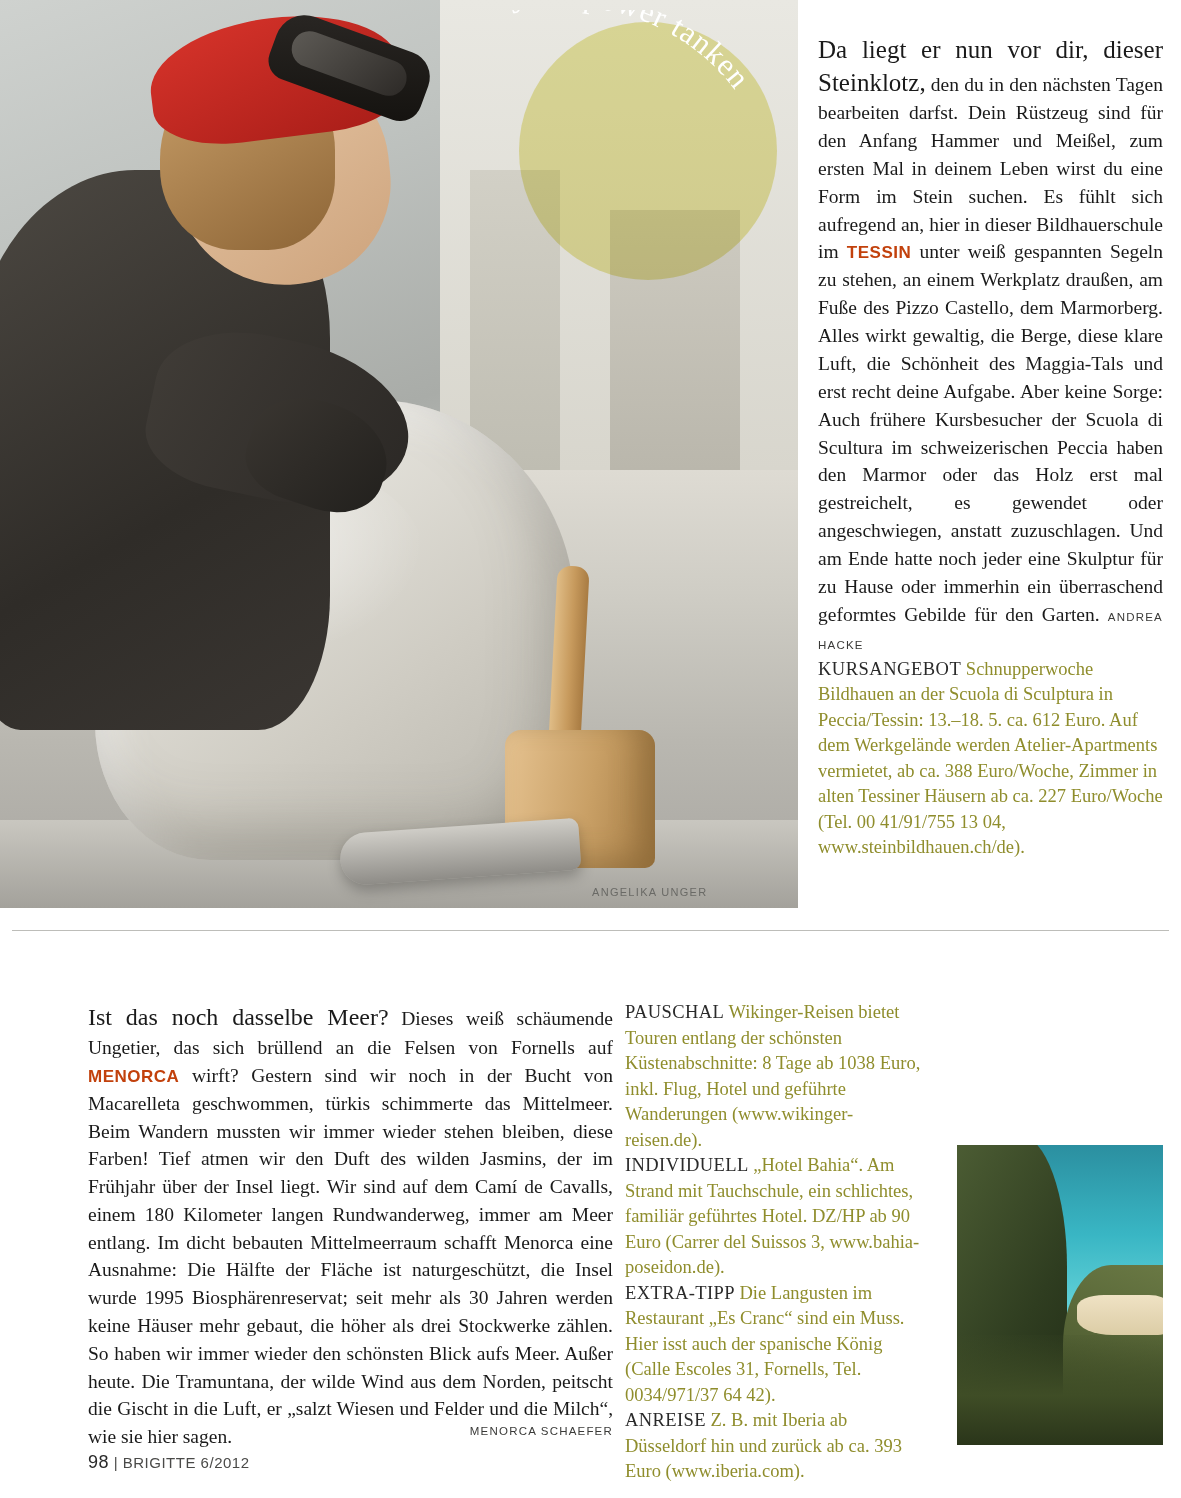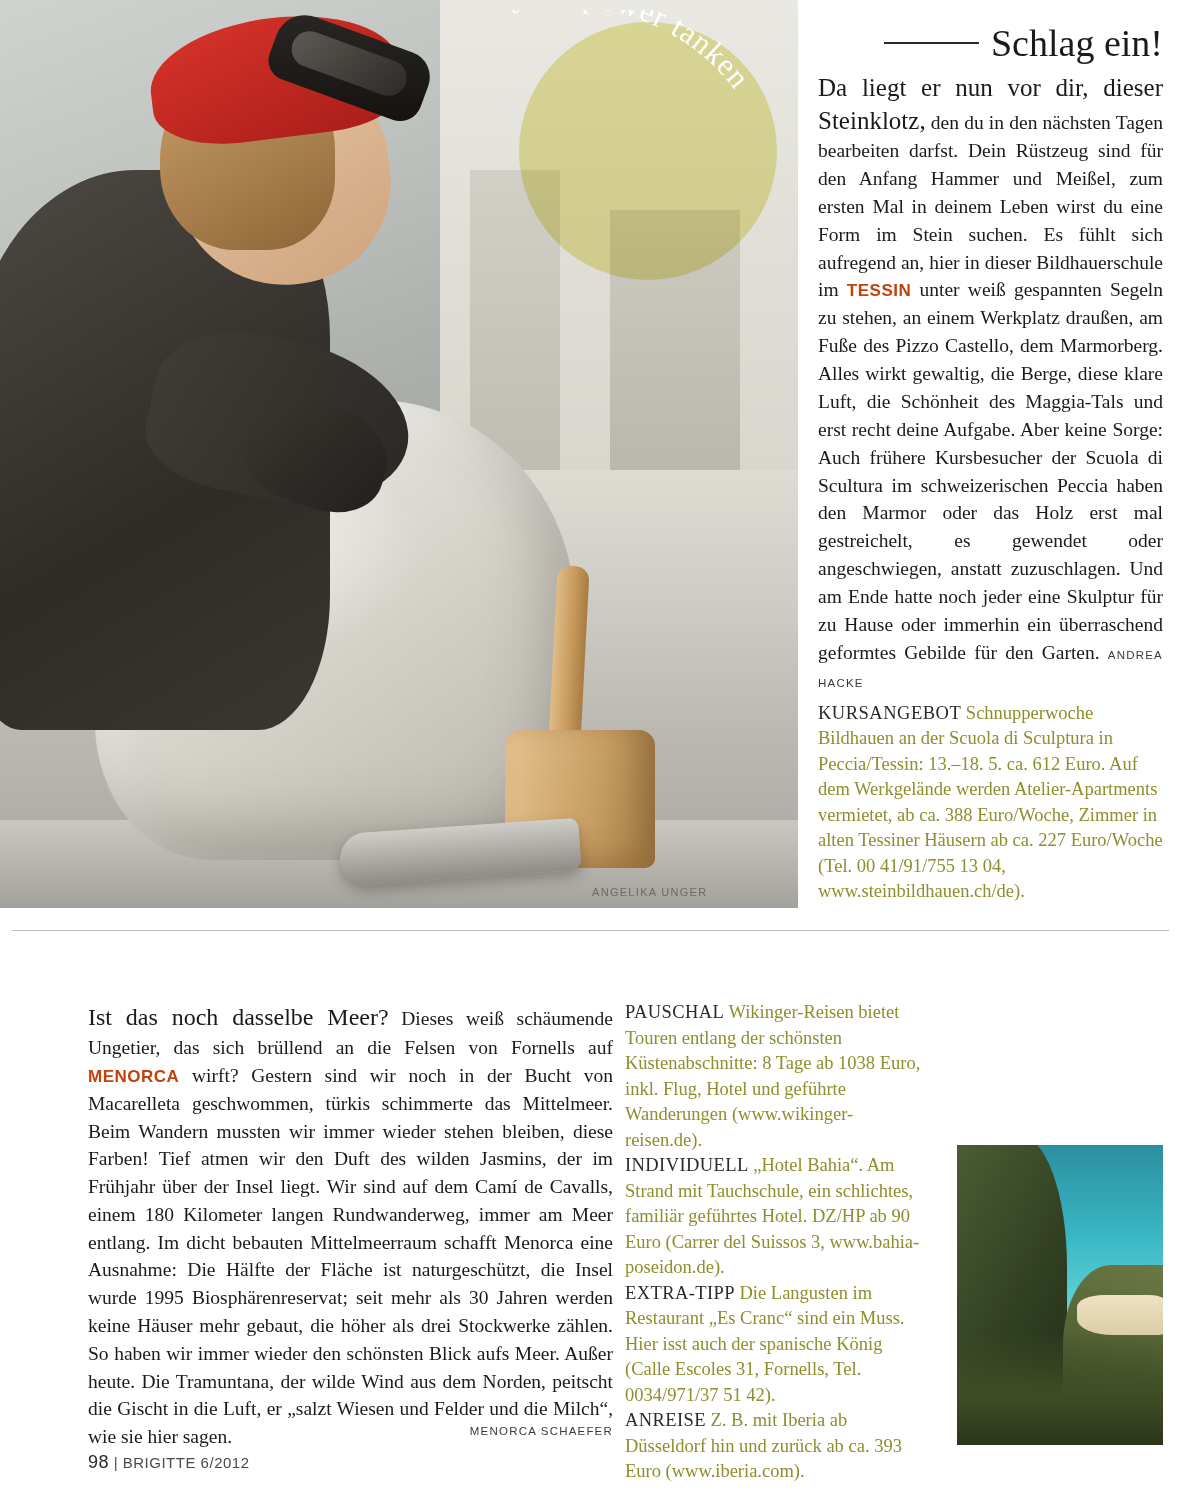--- a/index.html
+++ b/index.html
@@ -156,21 +156,21 @@
     font-size:19.5px; line-height:1.43;
     hyphens:auto;
   }
   .art1 .lead{ font-size:25px; line-height:1.3; }
   .hl{ color:#c2410c; font-weight:bold; font-family:"Liberation Sans", sans-serif; font-size:17px; letter-spacing:.5px;}
   .author{
     font-family:"Liberation Sans", sans-serif; font-size:11.5px; letter-spacing:1.2px;
     color:#3a3a38;
   }
   .kurs{
-    margin-top:6px; color:#8f8d2c; font-size:18.5px; line-height:1.38;
+    margin-top:0; color:#8f8d2c; font-size:18.5px; line-height:1.38;
     text-align:left;
   }
   .kurs .kw{ color:#2a2a2a; font-family:"Liberation Serif",serif; letter-spacing:.5px; }
 
   
   .sep{ position:absolute; left:12px; top:930px; width:1157px; height:1px; background:#bdbdb9; }
   .art2-head{
     position:absolute; left:12px; top:938px; width:1157px;
     display:flex; align-items:center; gap:16px;
   }
@@ -275,24 +275,20 @@
       </defs>
       <text>
         <textPath href="#arc" startOffset="4%">Jetzt power tanken</textPath>
       </text>
     </svg>
 
     <div class="photo-credit">ANGELIKA UNGER</div>
   </div>
 
   <div class="art1">
-    <div class="headline-row">
-      <span class="rule"></span>
-      <h1>Schlag ein!</h1>
-    </div>
     <div class="body">
       <span class="lead">Da liegt er nun vor dir, dieser Steinklotz,</span><span> den du in den nächsten Tagen bearbeiten darfst. Dein Rüstzeug sind für den Anfang Hammer und Meißel, zum ersten Mal in deinem Leben wirst du eine Form im Stein suchen. Es fühlt sich aufregend an, hier in dieser Bildhauerschule im </span><span class="hl">TESSIN</span><span> unter weiß gespannten Segeln zu stehen, an einem Werkplatz draußen, am Fuße des Pizzo Castello, dem Marmorberg. Alles wirkt gewaltig, die Berge, diese klare Luft, die Schönheit des Maggia-Tals und erst recht deine Aufgabe. Aber keine Sorge: Auch frühere Kursbesucher der Scuola di Scultura im schweizerischen Peccia haben den Marmor oder das Holz erst mal gestreichelt, es gewendet oder angeschwiegen, anstatt zuzuschlagen. Und am Ende hatte noch jeder eine Skulptur für zu Hause oder immerhin ein überraschend geformtes Gebilde für den Garten.</span>
       <span class="author">ANDREA HACKE</span>
     </div>
     <div class="kurs">
       <span class="kw">KURSANGEBOT</span><span> Schnupperwoche Bildhauen an der Scuola di Sculptura in Peccia/Tessin: 13.–18. 5. ca. 612 Euro. Auf dem Werkgelände werden Atelier-Apartments vermietet, ab ca. 388 Euro/Woche, Zimmer in alten Tessiner Häusern ab ca. 227 Euro/Woche (Tel. 00 41/91/755 13 04, www.steinbildhauen.ch/de).</span>
     </div>
   </div>
 
   <div class="ghost">&nbsp;</div>
@@ -301,21 +297,21 @@
   <div class="sep"></div>
 
   <div class="col-left">
     <span class="lead">Ist das noch dasselbe Meer?</span><span> Dieses weiß schäumende Ungetier, das sich brüllend an die Felsen von Fornells auf </span><span class="hl">MENORCA</span><span> wirft? Gestern sind wir noch in der Bucht von Macarelleta geschwommen, türkis schimmerte das Mittelmeer. Beim Wandern mussten wir immer wieder stehen bleiben, diese Farben! Tief atmen wir den Duft des wilden Jasmins, der im Frühjahr über der Insel liegt. Wir sind auf dem Camí de Cavalls, einem 180 Kilometer langen Rundwanderweg, immer am Meer entlang. Im dicht bebauten Mittelmeerraum schafft Menorca eine Ausnahme: Die Hälfte der Fläche ist naturgeschützt, die Insel wurde 1995 Biosphärenreservat; seit mehr als 30 Jahren werden keine Häuser mehr gebaut, die höher als drei Stockwerke zählen. So haben wir immer wieder den schönsten Blick aufs Meer. Außer heute. Die Tramuntana, der wilde Wind aus dem Norden, peitscht die Gischt in die Luft, er „salzt Wiesen und Felder und die Milch“, wie sie hier sagen.</span>
     <span class="author">MENORCA SCHAEFER</span>
   </div>
 
   <div class="col-right">
     <p><span class="kw">PAUSCHAL</span><span> Wikinger-Reisen bietet Touren entlang der schönsten Küstenabschnitte: 8 Tage ab 1038 Euro, inkl. Flug, Hotel und geführte Wanderungen (www.wikinger-reisen.de).</span></p>
     <p><span class="kw">INDIVIDUELL</span><span> „Hotel Bahia“. Am Strand mit Tauchschule, ein schlichtes, familiär geführtes Hotel. DZ/HP ab 90 Euro (Carrer del Suissos 3, www.bahia-poseidon.de).</span></p>
-    <p><span class="kw">EXTRA-TIPP</span><span> Die Langusten im Restaurant „Es Cranc“ sind ein Muss. Hier isst auch der spanische König (Calle Escoles 31, Fornells, Tel. 0034/971/37 51 42).</span></p>
+    <p><span class="kw">EXTRA-TIPP</span><span> Die Langusten im Restaurant „Es Cranc“ sind ein Muss. Hier isst auch der spanische König (Calle Escoles 31, Fornells, Tel. 0034/971/37 64 42).</span></p>
     <p><span class="kw">ANREISE</span><span> Z. B. mit Iberia ab Düsseldorf hin und zurück ab ca. 393 Euro (www.iberia.com).</span></p>
   </div>
 
   <div class="photo2">
     <div class="sea"></div>
     <div class="cliff-l"></div>
     <div class="cliff-r"></div>
     <div class="beach"></div>
     <div class="scrub"></div>
   </div>

